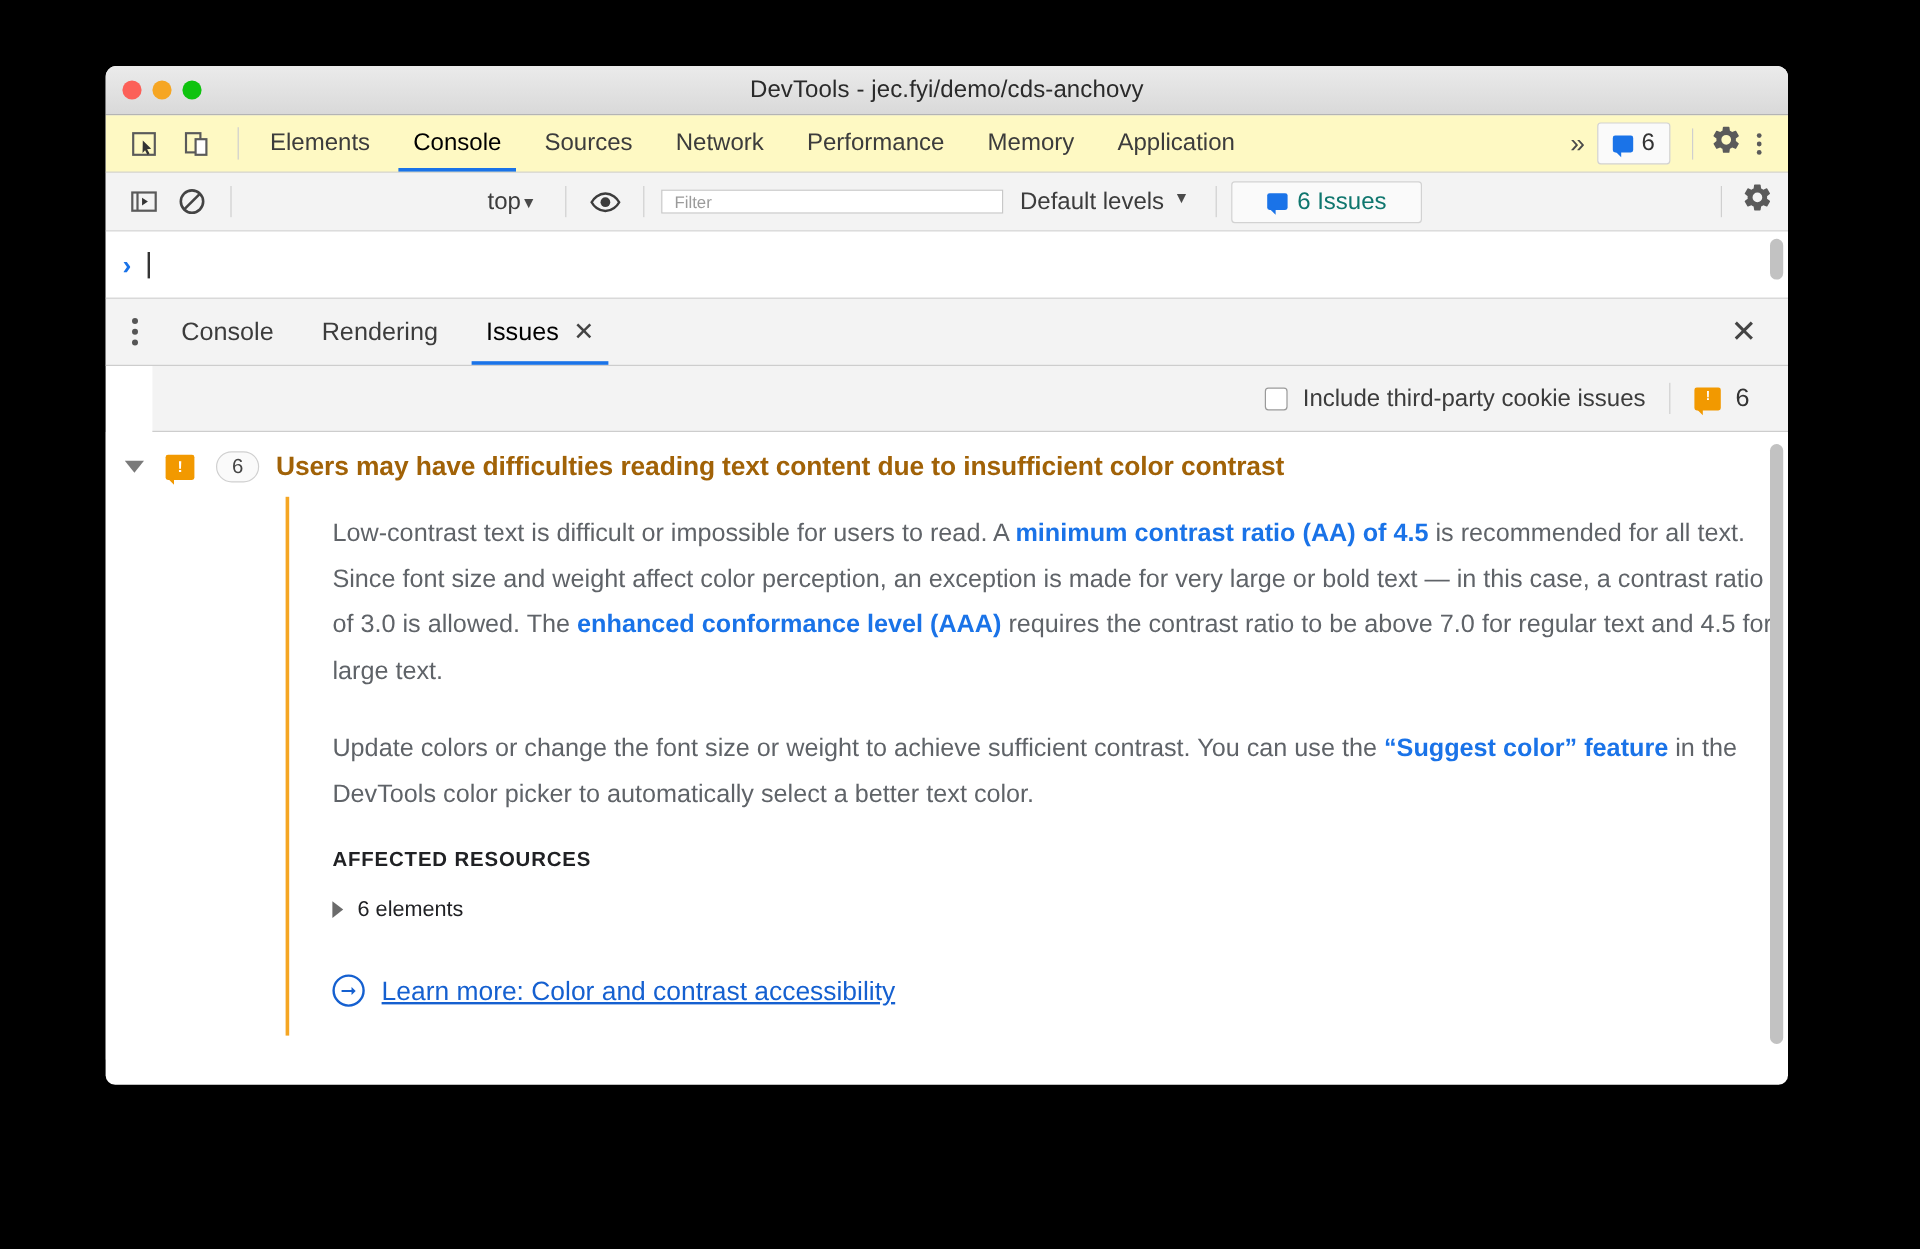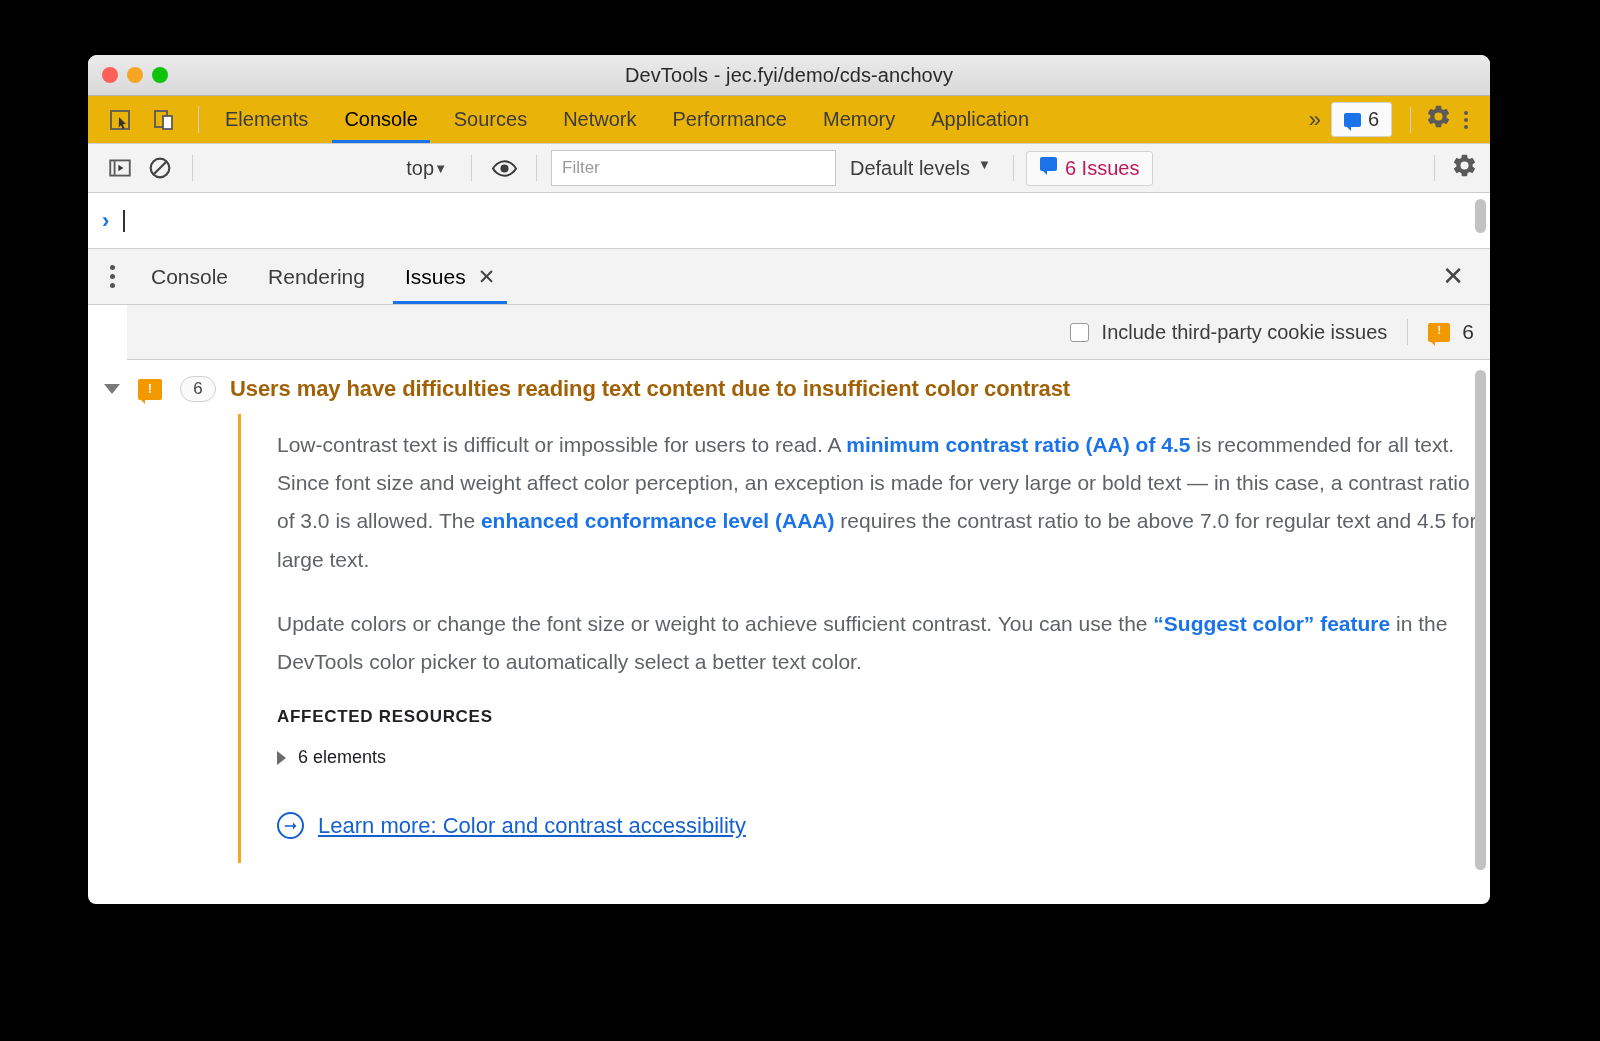--- a/index.html
+++ b/index.html
@@ -34,21 +34,21 @@
   .light.amber { background: #fdbc40; background: #f6a623; }
   .light.green { background: #1ec11e; background: #0ec30e; }
   .title-text {
     position: absolute; left: 0; right: 0; text-align: center;
     font-size: 20px; color: #2a2a2a; letter-spacing: .1px;
   }
 
   
   .tabbar {
     height: 48px;
-    background: #eab308;
+    background: #fef9c3;
     border-bottom: 1px solid #cdcdcd;
     display: flex; align-items: stretch;
   }
   .tb-icons { display: flex; align-items: center; padding: 0 8px 0 14px; gap: 8px; }
   .icon-btn {
     width: 36px; height: 36px;
     display: flex; align-items: center; justify-content: center;
     color: #5a5a5a;
   }
   .vsep { width: 1px; background: #cfcfcf; margin: 10px 8px; }
@@ -93,31 +93,31 @@
     height: 49px; background: #f3f3f3;
     border-bottom: 1px solid #cdcdcd;
     display: flex; align-items: center; padding: 0 12px 0 14px; gap: 4px;
   }
   .ctx-select {
     display: flex; align-items: center; justify-content: flex-end;
     width: 250px; font-size: 20px; color: #3c3c3c; padding: 0 10px 0 12px;
   }
   .caret { font-size: 13px; color: #4a4a4a; }
   .filter-input {
-    width: 285px; height: 36px;
+    width: 285px; height: 20px;
     background: #fff; border: 1px solid #c8c8c8;
-    font-size: 17px; color: #9b9b9b; padding: 0 10px;
+    font-size: 14px; color: #9b9b9b; padding: 0 10px;
     font-family: "Liberation Sans", sans-serif;
   }
   .filter-input::placeholder { color: #9b9b9b; }
   .levels { font-size: 20px; color: #3c3c3c; display: flex; align-items: flex-start; gap: 8px; padding: 0 10px; }
   .issues-btn {
-    display: flex; gap: 8px;
+    display: flex; align-items: center; gap: 8px;
     border: 1px solid #d2d2d2; border-radius: 3px; background: #fafafa;
-    padding: 5px 13px; font-size: 20px; color: #be185d;
+    padding: 5px 29px; font-size: 20px; color: #0f766e;
   }
 
   
   .prompt-area {
     height: 56px; background: #fff; display: flex; align-items: center;
     padding-left: 14px; border-bottom: 1px solid #d0d0d0; position: relative;
   }
   .prompt-chevron { color: #1a73e8; font-size: 22px; font-weight: bold; margin-right: 14px; }
   .caret-bar { width: 2px; height: 22px; background: #333; }
   .vscroll {
@@ -138,21 +138,21 @@
   .dtab.active { color: #000; }
   .dtab.active::after {
     content: ""; position: absolute; left: 8px; right: 8px; bottom: 0; height: 3px; background: #1a73e8;
   }
   .dtab .x { font-size: 21px; color: #444; }
   .drawer-close { margin-left: auto; padding: 0 26px; font-size: 26px; color: #444; }
 
   
   .issues-toolbar {
     height: 55px; background: #f3f3f3; border-bottom: 1px solid #cdcdcd;
-    display: flex; align-items: center; justify-content: flex-end; padding-right: 16px; gap: 0; margin-left: 39px;
+    display: flex; align-items: center; justify-content: flex-end; padding-right: 32px; gap: 0; margin-left: 39px;
   }
   .cb-row { display: flex; align-items: center; gap: 13px; font-size: 20px; color: #3c3c3c; }
   .cbox { width: 19px; height: 19px; border: 1px solid #9a9a9a; border-radius: 3px; background: #fff; }
   .it-sep { width: 1px; height: 26px; background: #cfcfcf; margin: 0 20px; }
   .warn-count { display: flex; align-items: center; gap: 12px; font-size: 21px; color: #333; }
 
   
   .issues-body { position: relative; background: #fff; height: 523px; overflow: hidden; }
   .issue-head {
     display: flex; align-items: center; gap: 14px;

